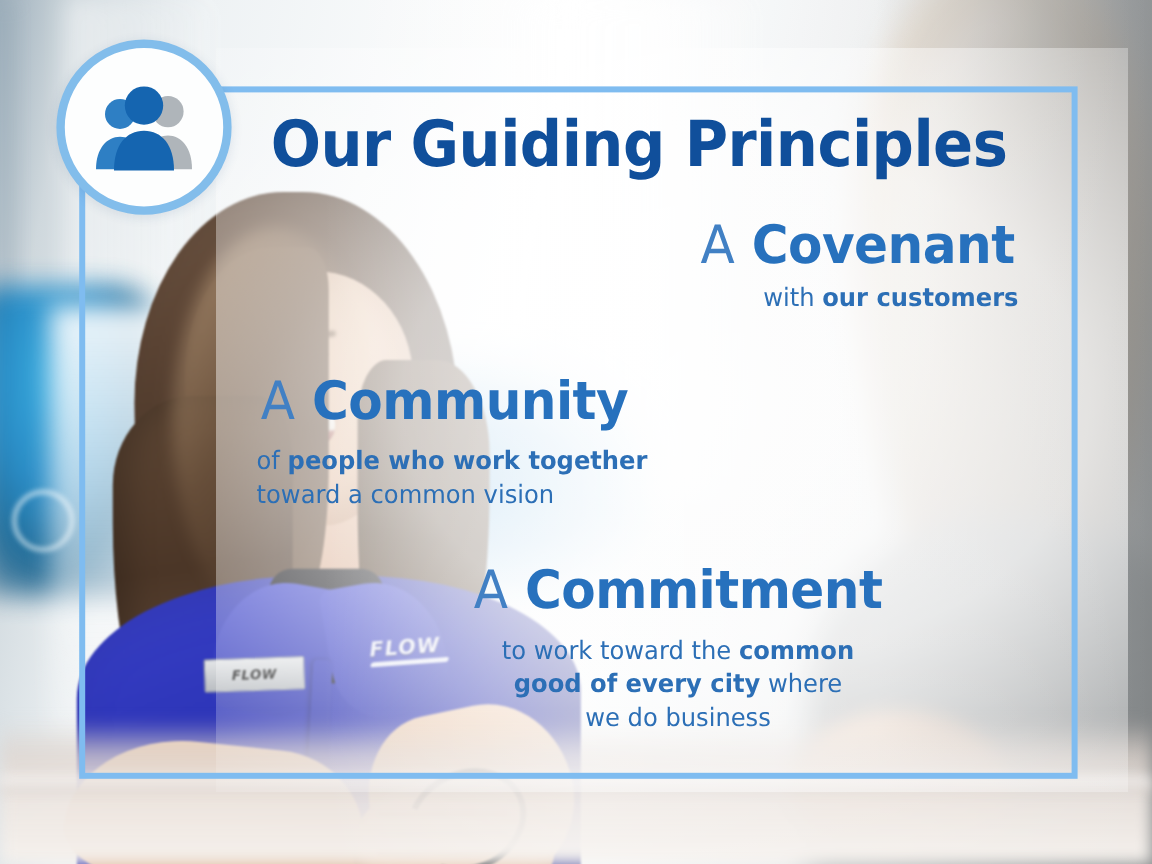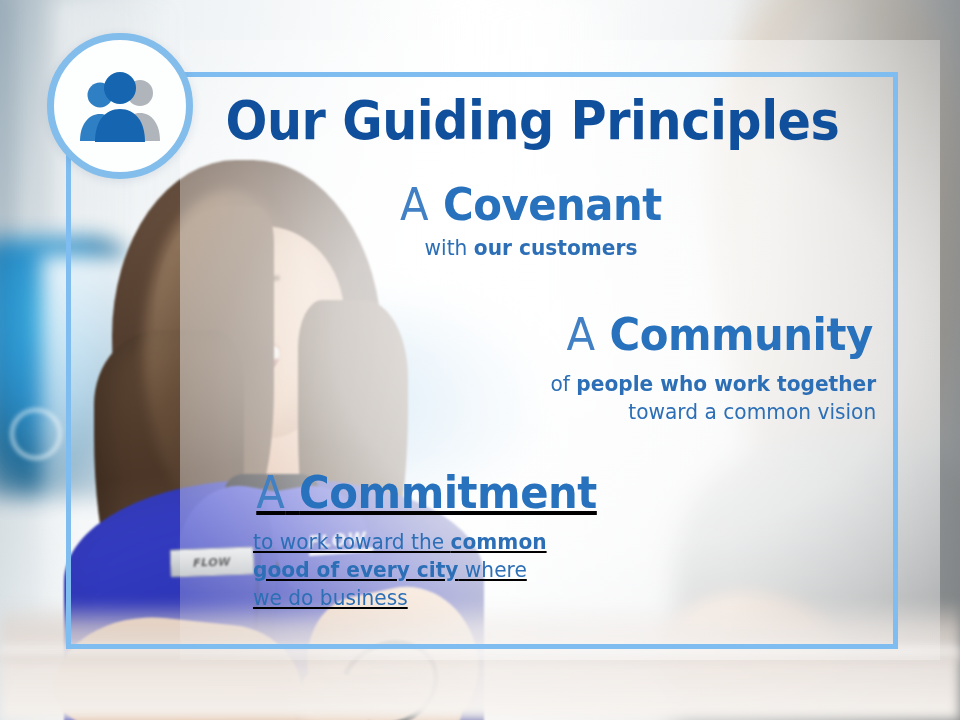--- a/index.html
+++ b/index.html
@@ -413,23 +413,23 @@
     font-family: "DejaVu Sans", sans-serif;
     font-size: 21px;
     line-height: 1.34;
     color: var(--blueText);
     margin-top: 8px;
     transform: scaleX(.96);
   }
   .principle .sub b { font-weight: 700; }
 
   
-  #principle-covenant   { top: 110px; text-align: center; padding-right: 28px; box-sizing: border-box; }
-  #principle-community  { top: 240px; text-align: right; padding-right: 0px;  box-sizing: border-box; }
-  #principle-commitment { top: 398px; text-align: left; padding-left: 40px;  box-sizing: border-box; text-decoration: underline; }
+  #principle-covenant   { top: 110px; text-align: right; padding-right: 28px; box-sizing: border-box; }
+  #principle-community  { top: 240px; text-align: left; padding-right: 0px;  box-sizing: border-box; }
+  #principle-commitment { top: 398px; text-align: center; padding-left: 40px;  box-sizing: border-box; }
 
   #principle-covenant .sub   { margin-top: 6px; }
   #principle-community .sub  { margin-top: 12px; }
   #principle-commitment .sub { margin-top: 12px; }
 </style>
 </head>
 <body>
 
 <div id="graphic" style="--navy: #104F9B; --blue: #2771BD; --blueLight: #4180C4; --blueText: #2C6FB6; --frame: #7FBCF0; --badgeRing: #82BDEB;">
 

